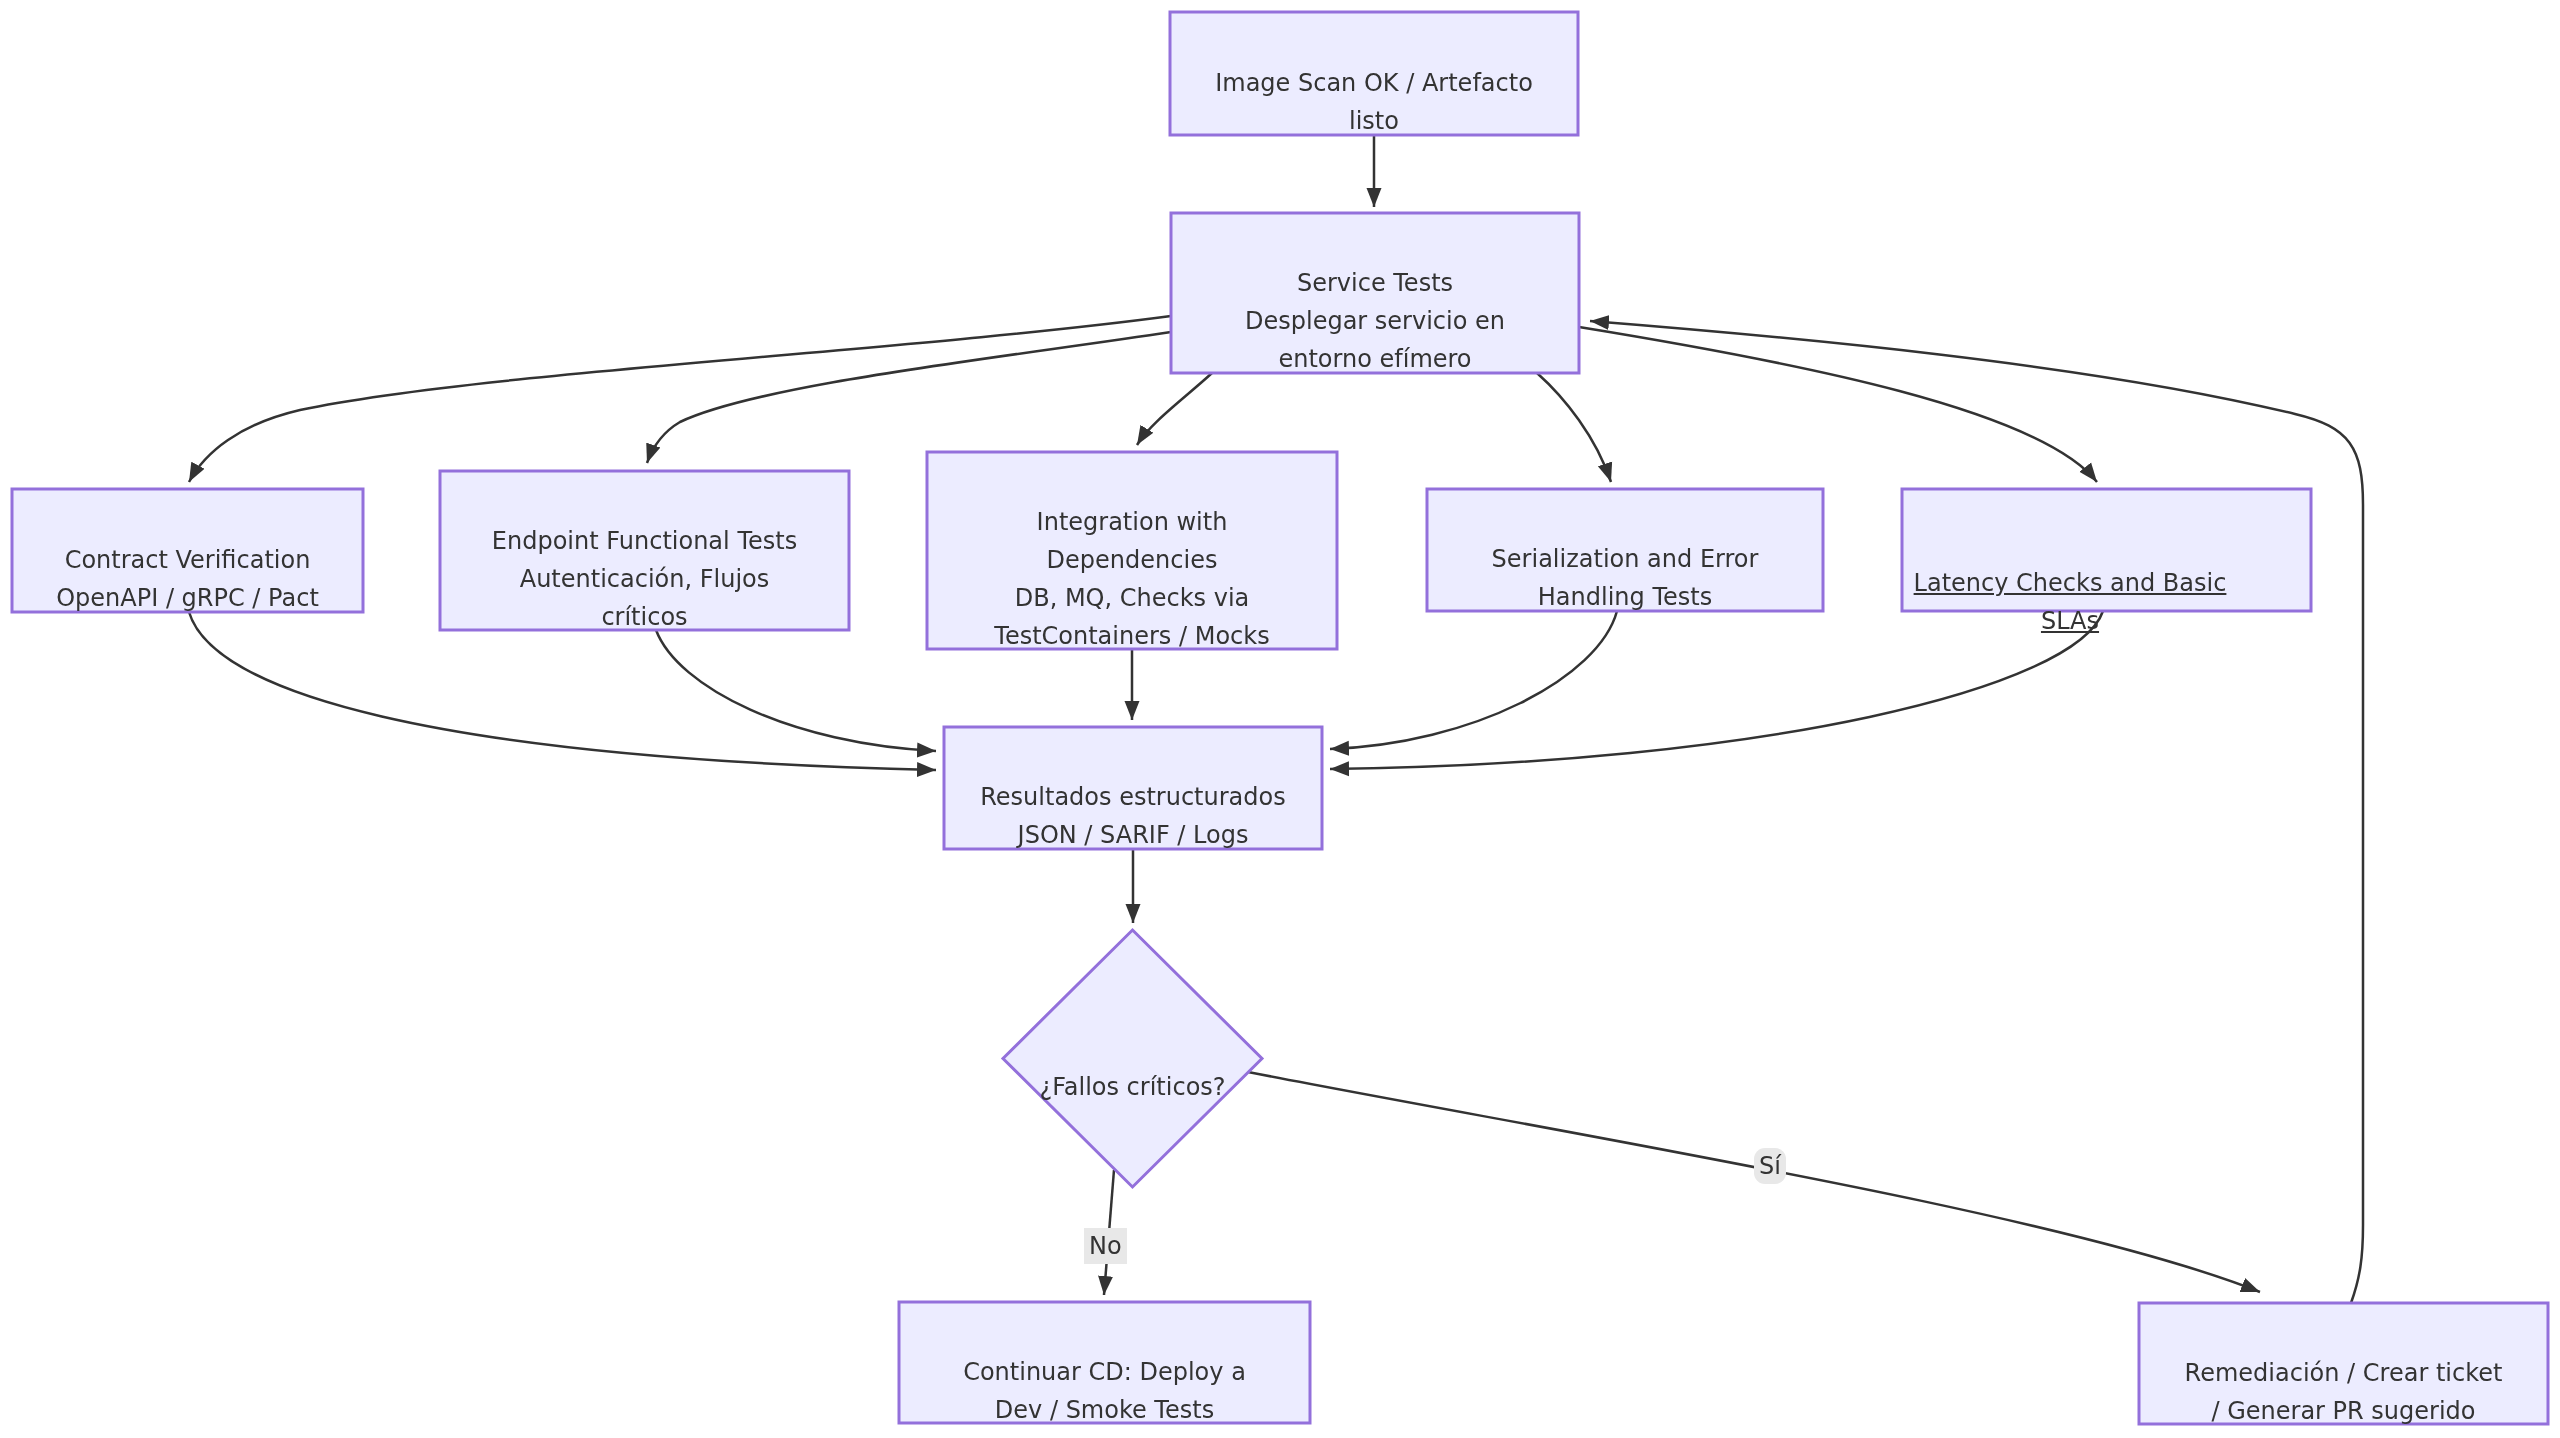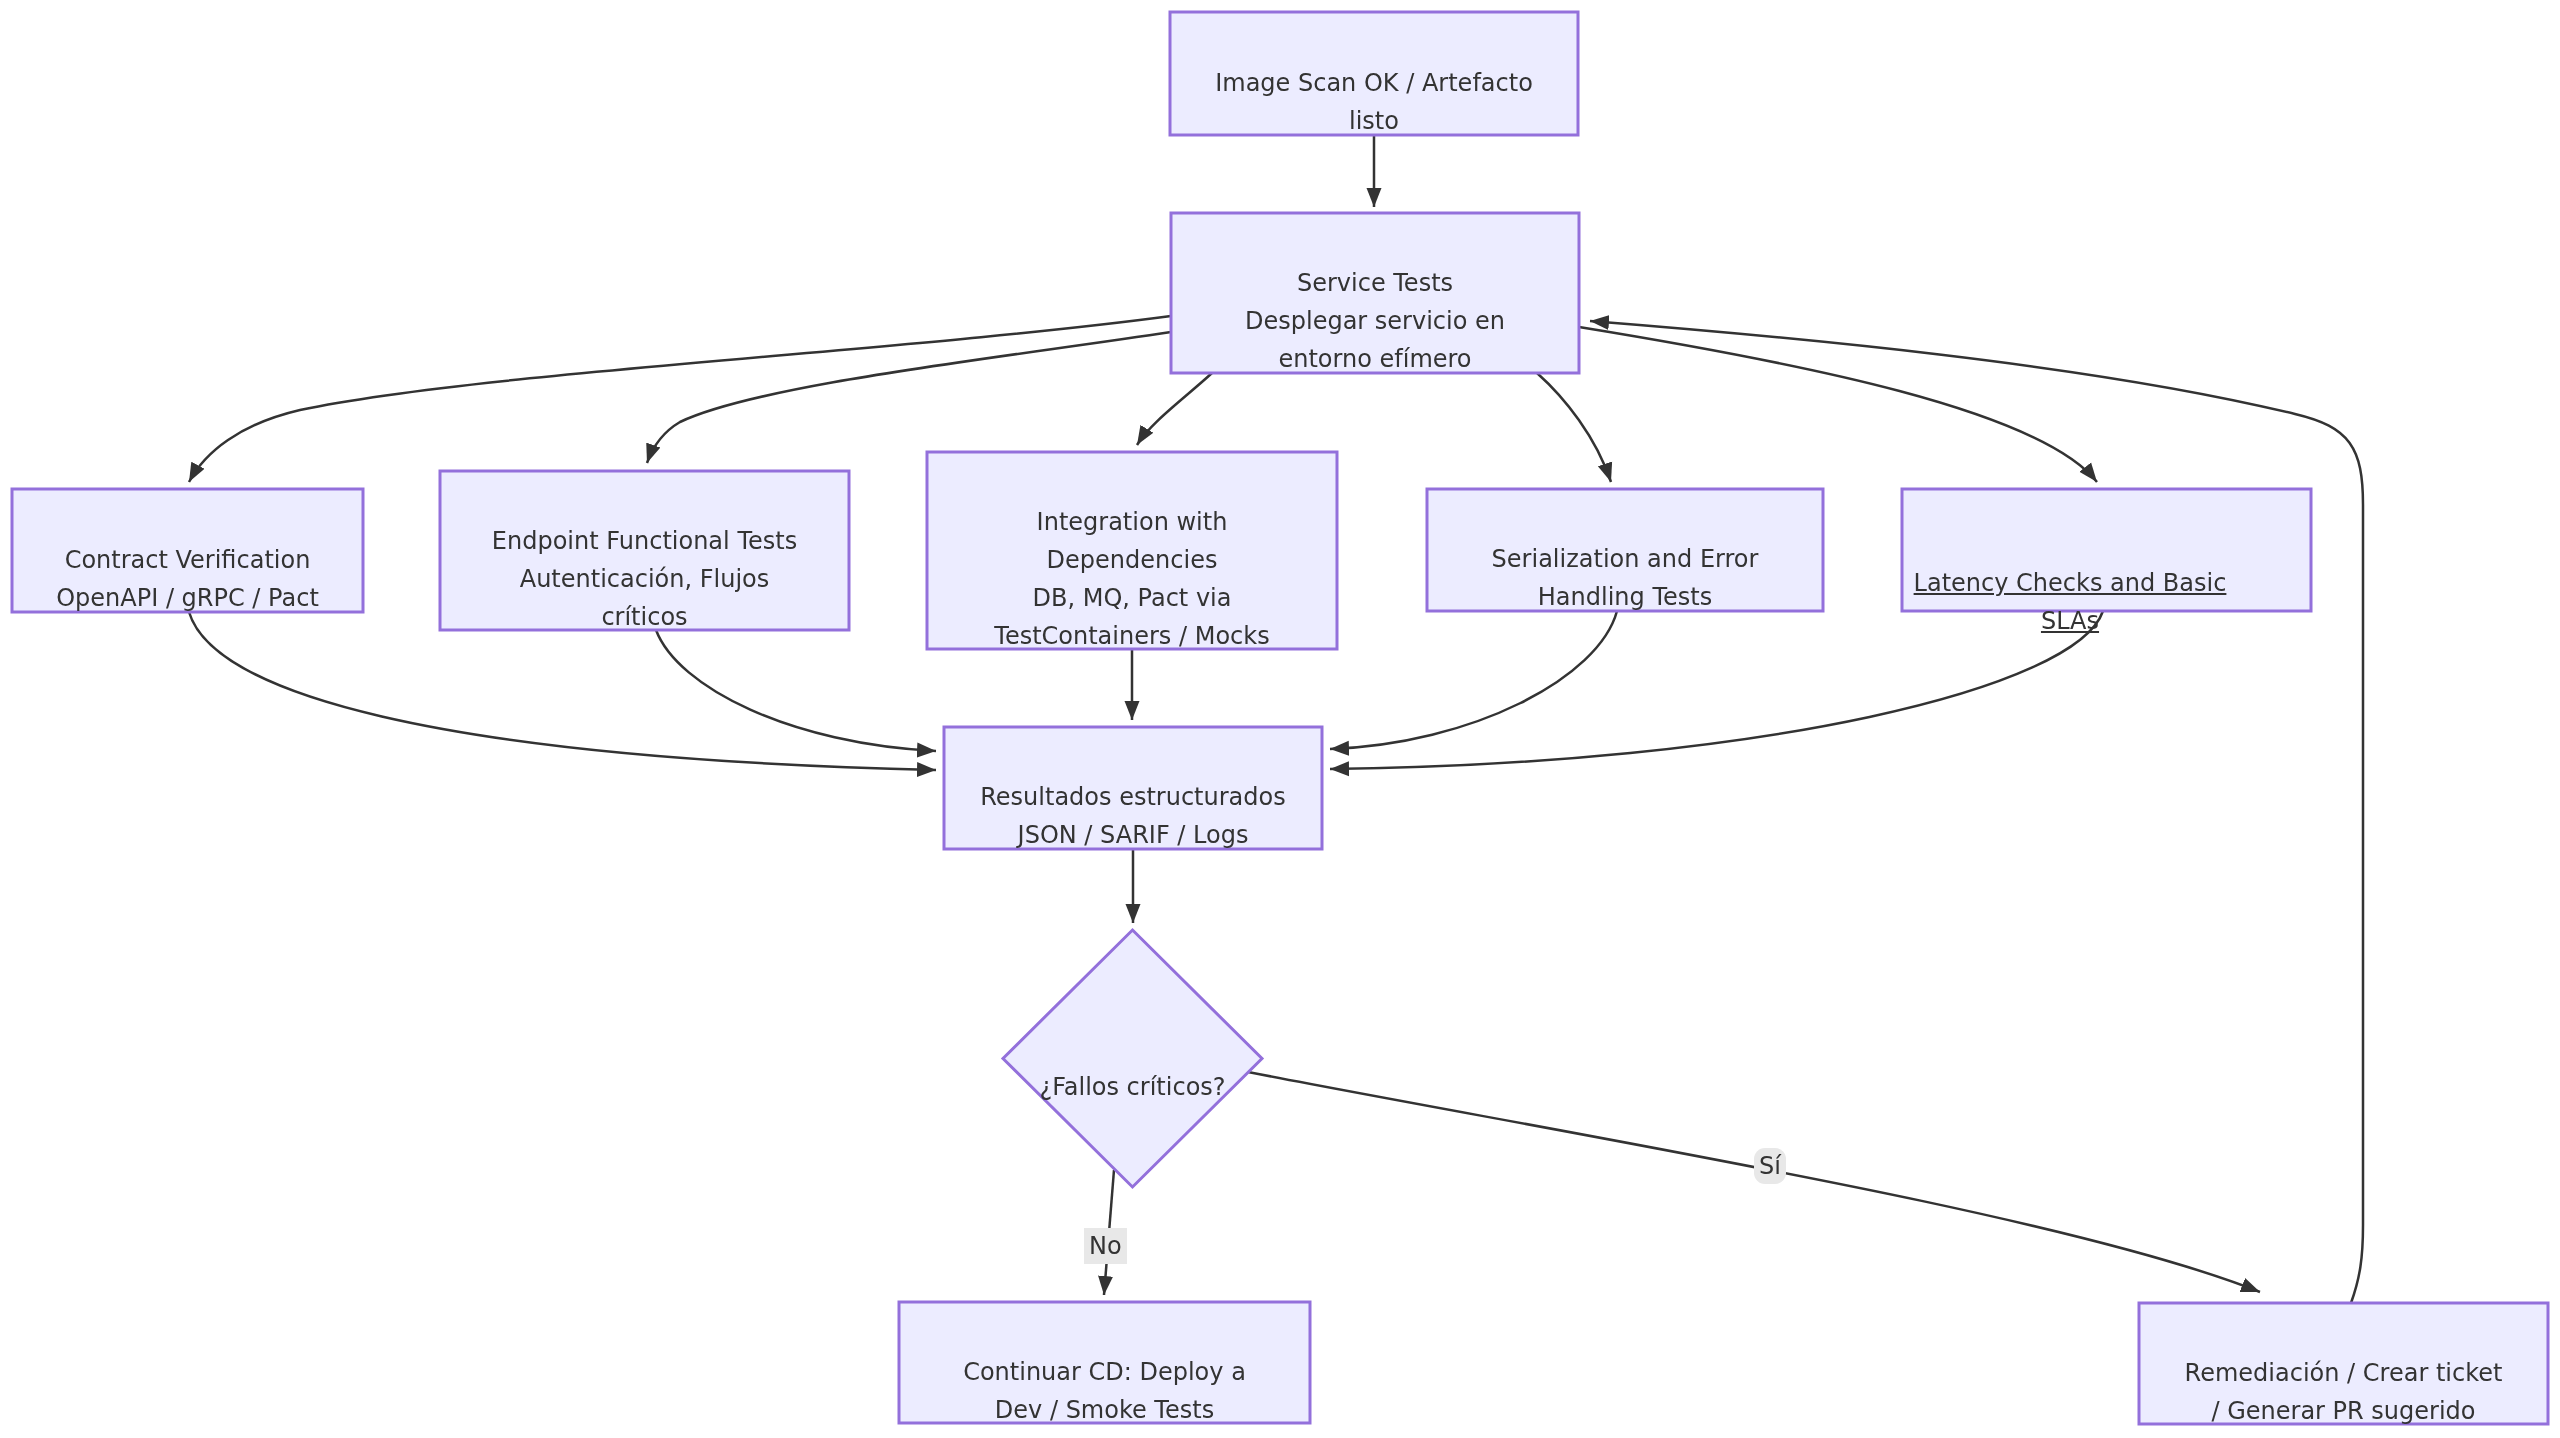--- a/index.html
+++ b/index.html
@@ -93,21 +93,21 @@
 
   <div class="node-label" style="left:440px;top:471px;width:409px;height:159px;">
     <span>Endpoint Functional Tests</span>
     <span>Autenticación, Flujos</span>
     <span>críticos</span>
   </div>
 
   <div class="node-label" style="left:927px;top:452px;width:410px;height:197px;">
     <span>Integration with</span>
     <span>Dependencies</span>
-    <span>DB, MQ, Pact via</span>
+    <span>DB, MQ, Checks via</span>
     <span>TestContainers / Mocks</span>
   </div>
 
   <div class="node-label" style="left:1427px;top:489px;width:396px;height:122px;">
     <span>Serialization and Error</span>
     <span>Handling Tests</span>
   </div>
 
   <div class="node-label" style="left:1902px;top:513px;width:336px;height:122px;text-decoration:underline;">
     <span>Latency Checks and Basic</span>

